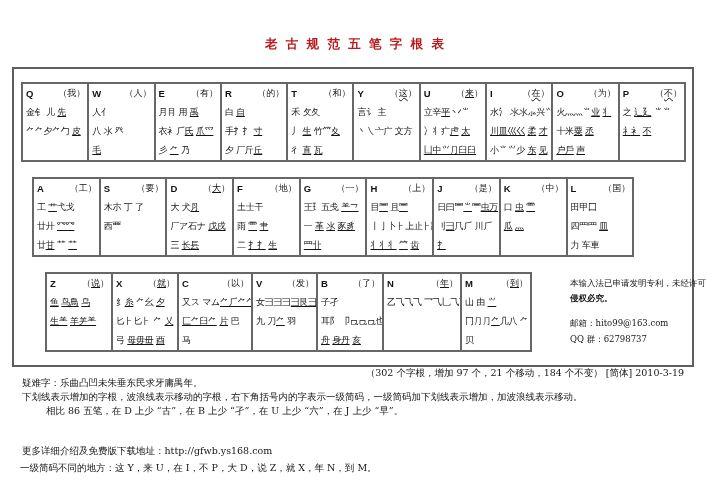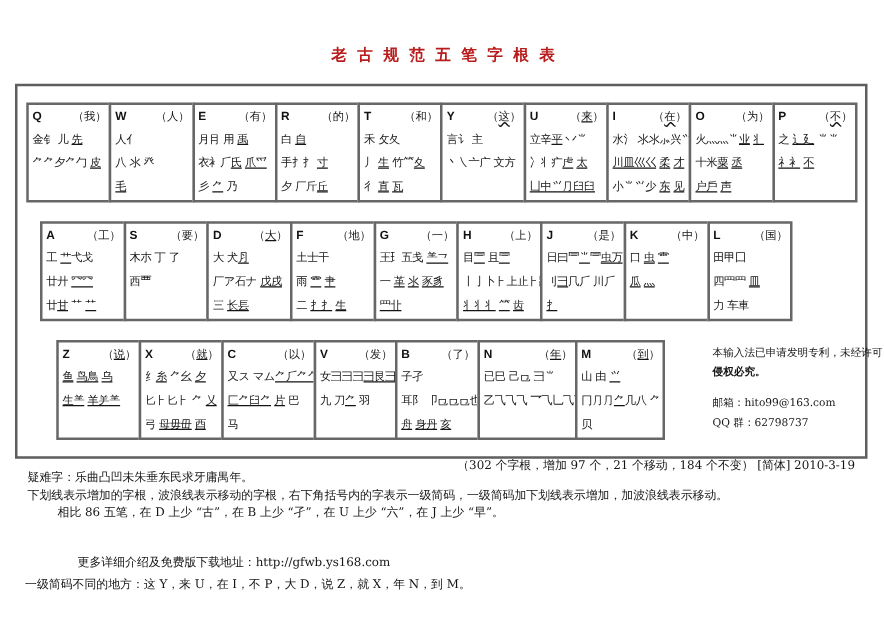--- a/index.html
+++ b/index.html
@@ -61,21 +61,21 @@
     .note-2 { top: 291px; font-weight: bold; }
     .note-3 { top: 316px; }
     .note-4 { top: 332px; }
 
     .foot { position: absolute; font-size: 9.5px; line-height: 13px; white-space: nowrap; }
     .foot-1 { left: 22px; top: 376px; }
     .foot-stats { right: 23px; top: 366px; }
     .foot-2 { left: 22px; top: 390px; }
     .foot-3 { left: 22px; top: 404px; margin-left: 24px; }
     .foot-4 { left: 20px; top: 418px; margin-top: 43px; }
-    .foot-5 { left: 22px; top: 444px; margin-left: 40px; }
+    .foot-5 { left: 22px; top: 444px; }
   </style>
 </head>
 <body>
 
 <div class="title">老古规范五笔字根表</div>
 
 <div class="frame"></div>
 
 <div class="krow row1">
     <div class="key">
@@ -296,21 +296,20 @@
     </div>
     <div class="kline"><span>子孑</span></div>
     <div class="kline"><span>耳阝 卩⺋⺋⺋也</span></div>
     <div class="kline"><span class="u-line">舟</span><span> </span><span class="u-line">身丹</span><span> </span><span class="u-line">亥</span></div>
   </div>
     <div class="key">
     <div class="khead">
       <span class="kletter">N</span>
       <span class="kcode"><span>（</span><span class="u-line">年</span><span>）</span></span>
     </div>
-    <div class="kline"><span>已巳 己⺋ ⺕⺌</span></div>
     <div class="kline"><span>乙⺄⺄⺄ 乛⺄乚⺄⺄</span></div>
   </div>
     <div class="key">
     <div class="khead">
       <span class="kletter">M</span>
       <span class="kcode"><span>（</span><span class="u-line">到</span><span>）</span></span>
     </div>
     <div class="kline"><span>山 由 </span><span class="u-line">⺍</span></div>
     <div class="kline"><span>冂⺆⺆</span><span class="u-line">⺈</span><span>几八 ⺈</span></div>
     <div class="kline"><span>贝</span></div>

